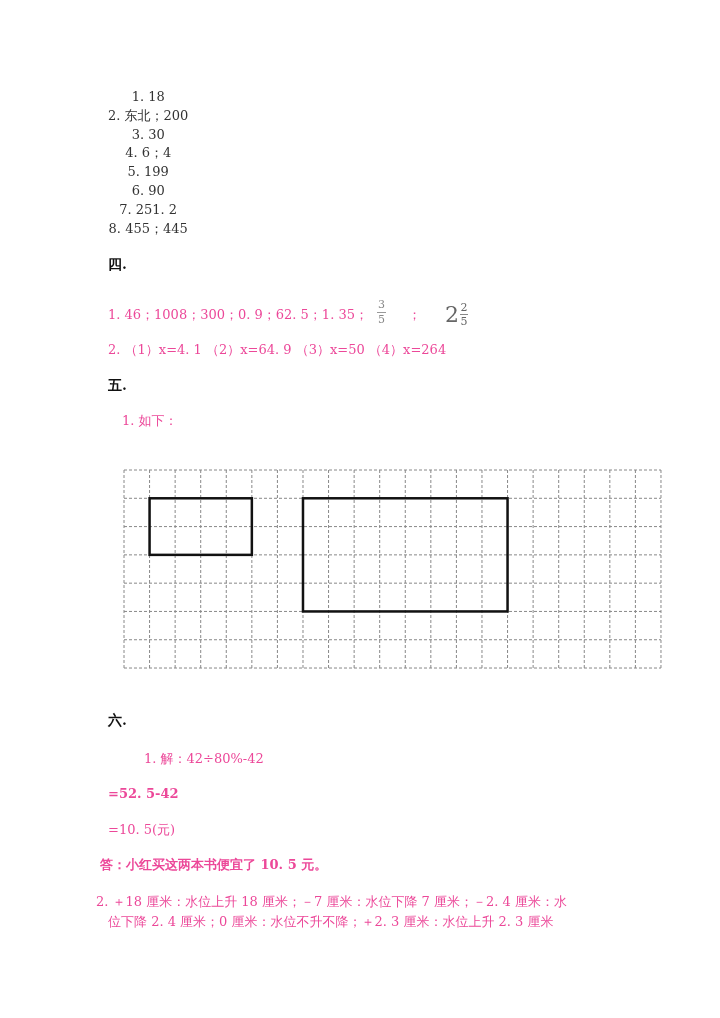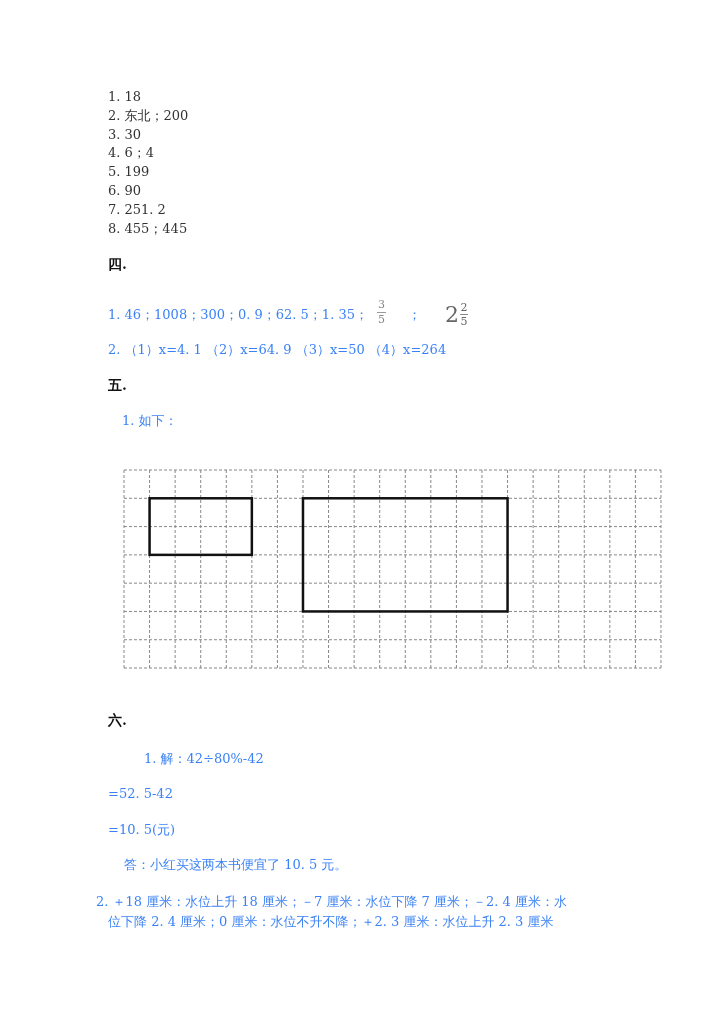--- a/index.html
+++ b/index.html
@@ -1,35 +1,35 @@
 <!DOCTYPE html>
 <html><head>
 <meta charset="utf-8">
 <style>
   html, body { margin: 0; padding: 0; background: #ffffff; }
   body { width: 720px; height: 1018px; position: relative; overflow: hidden;
          font-family: "DejaVu Serif", "Liberation Serif", serif; color: #222; }
   .abs { position: absolute; white-space: nowrap; }
   .line { font-size: 13px; line-height: 18.8px; color: #333; }
   .h { font-size: 14px; font-weight: bold; color: #111; }
-  .t { font-size: 13px; color: #3b82f6; }
+  .t { font-size: 13px; color: #ec4899; }
   .frac { position: absolute; display: inline-flex; flex-direction: column; align-items: center; color: #888; }
   .frac .n, .frac .d { font-size: 11px; line-height: 12px; }
   .frac .bar { width: 9px; height: 1px; background: #999; margin: 1px 0; }
   .mixed { position: absolute; color: #666; display: flex; align-items: center; }
   .mixed .whole { font-size: 22px; line-height: 22px; }
   .mixed .fr { display: inline-flex; flex-direction: column; align-items: center; margin-left: 1px; }
   .mixed .fr span { font-size: 11px; line-height: 11px; }
   .mixed .fr .bar { width: 8px; height: 1px; background: #888; margin: 1px 0; }
   #grid { position: absolute; left: 123px; top: 469px; }
 </style>
 </head>
 <body>
 
-<div class="abs line" style="left:108px; top:88px;">
+<div class="abs line" style="left:108px; top:88px;text-align:center;">
   <div>1. 18</div>
   <div>2. 东北；200</div>
   <div>3. 30</div>
   <div>4. 6；4</div>
   <div>5. 199</div>
   <div>6. 90</div>
   <div>7. 251. 2</div>
   <div>8. 455；445</div>
 </div>
 
@@ -86,17 +86,17 @@
       <line x1="1" x2="537.97" y1="142.45" y2="142.45" stroke="#888888" stroke-width="1" stroke-dasharray="3,2"></line>
       <line x1="1" x2="537.97" y1="170.74" y2="170.74" stroke="#888888" stroke-width="1" stroke-dasharray="3,2"></line>
       <line x1="1" x2="537.97" y1="199.03" y2="199.03" stroke="#888888" stroke-width="1" stroke-dasharray="3,2"></line>
       <rect x="26.57" y="29.29" width="102.28" height="56.58" fill="none" stroke="#111111" stroke-width="2.5"></rect>
       <rect x="179.99" y="29.29" width="204.56" height="113.16" fill="none" stroke="#111111" stroke-width="2.5"></rect>
     </svg>
 </div>
 
 <div class="abs h" style="left:108px; top:712px;">六.</div>
 <div class="abs t" style="left:108px; top:750px;margin-left:36px;">1. 解：42÷80%-42</div>
-<div class="abs t" style="left:108px; top:786px;">=52. 5-42</div>
+<div class="abs t" style="left:108px; top:786px;font-weight:bold;">=52. 5-42</div>
 <div class="abs t" style="left:108px; top:821px;">=10. 5(元)</div>
-<div class="abs t" style="left:124px; top:856px;">答：小红买这两本书便宜了 10. 5 元。</div>
+<div class="abs t" style="left:100px; top:856px;font-weight:bold;">答：小红买这两本书便宜了 10. 5 元。</div>
 <div class="abs t" style="left:96px; top:893px;">2. ＋18 厘米：水位上升 18 厘米；－7 厘米：水位下降 7 厘米；－2. 4 厘米：水</div>
 <div class="abs t" style="left:108px; top:913px;">位下降 2. 4 厘米；0 厘米：水位不升不降；＋2. 3 厘米：水位上升 2. 3 厘米</div>
 
 </body></html>

